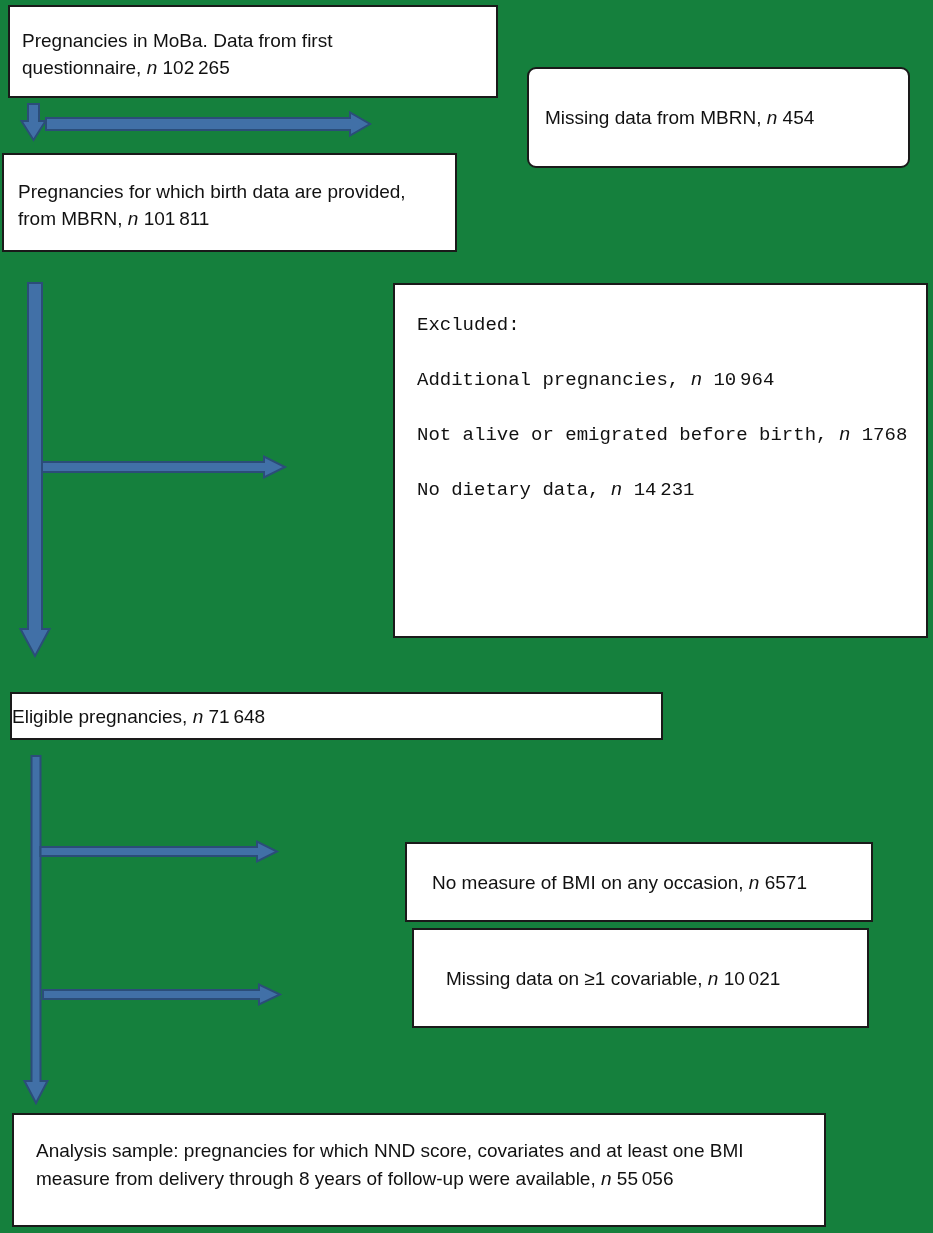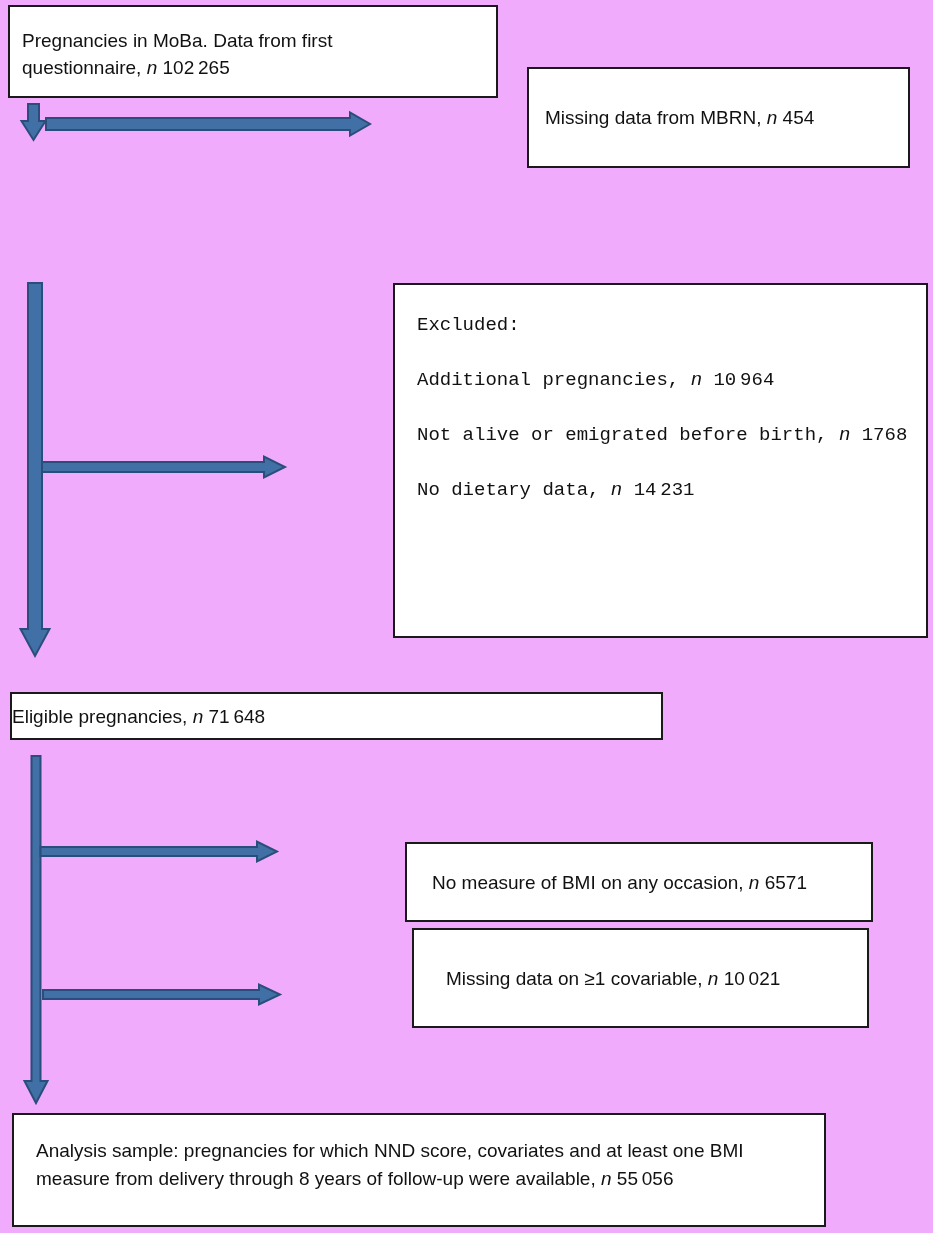--- a/index.html
+++ b/index.html
@@ -1,20 +1,20 @@
 <!DOCTYPE html>
 <html><head>
 <meta charset="utf-8">
 <style>
   html, body { margin: 0; padding: 0; background: #ffffff; }
   .page {
     position: relative;
     width: 933px;
     height: 1233px;
-    background: #f0abfc;
+    background: #15803d;
     font-family: "Liberation Sans", sans-serif;
     font-size: 19px;
     color: #111111;
     overflow: hidden;
   }
   .arrow-layer {
     position: absolute;
     left: 0; top: 0;
     width: 933px; height: 1233px;
     pointer-events: none;
@@ -30,21 +30,21 @@
     display: flex;
     align-items: center;
   }
   .fbox i { font-style: italic; }
   .excluded p {
     margin: 0 0 34px 0;
     line-height: 21px;
     font-family: Liberation Mono, monospace;
   }
   .box-moba        { left: 8px;   top: 5px;    width: 490px; height: 93px;  padding: 20px 16px 0 12px; }
-  .box-missing-mbrn{ left: 527px; top: 67px;   width: 383px; height: 101px; padding-left: 16px; }
+  .box-missing-mbrn{ left: 527px; top: 67px;   width: 383px; height: 101px; padding-left: 16px; border-radius: 9px; }
   .box-birth-data  { left: 2px;   top: 153px;  width: 455px; height: 99px;  padding: 23px 16px 0 14px; }
   .box-excluded    { left: 393px; top: 283px;  width: 535px; height: 355px; padding: 30px 18px 0 22px; }
   .box-eligible    { left: 10px;  top: 692px;  width: 653px; height: 48px;  }
   .box-no-bmi      { left: 405px; top: 810px;  width: 468px; height: 80px;  padding-left: 25px; margin-top: 32px; }
   .box-covariable  { left: 412px; top: 928px;  width: 457px; height: 100px; padding-left: 32px; }
   .box-analysis    { left: 12px;  top: 1113px; width: 814px; height: 114px; padding: 22px 20px 0 22px; line-height: 28px; }
 </style>
 </head>
 <body>
 
@@ -62,20 +62,24 @@
 
   <div class="fbox box-moba">
     <span>Pregnancies in MoBa. Data from first</span><br>
     <span>questionnaire, </span><i>n</i> <span>102 265</span>
   </div>
 
   <div class="fbox vcenter box-missing-mbrn">
     <span><span>Missing data from MBRN, </span><i>n</i> <span>454</span></span>
   </div>
 
+  <div class="fbox box-birth-data">
+    <span>Pregnancies for which birth data are provided,</span><br>
+    <span>from MBRN, </span><i>n</i> <span>101 811</span>
+  </div>
 
   <div class="fbox excluded box-excluded">
     <p>Excluded:</p>
     <p><span>Additional pregnancies, </span><i>n</i> <span>10 964</span></p>
     <p><span>Not alive or emigrated before birth, </span><i>n</i> <span>1768</span></p>
     <p><span>No dietary data, </span><i>n</i> <span>14 231</span></p>
   </div>
 
   <div class="fbox vcenter box-eligible">
     <span><span>Eligible pregnancies, </span><i>n</i> <span>71 648</span></span>

